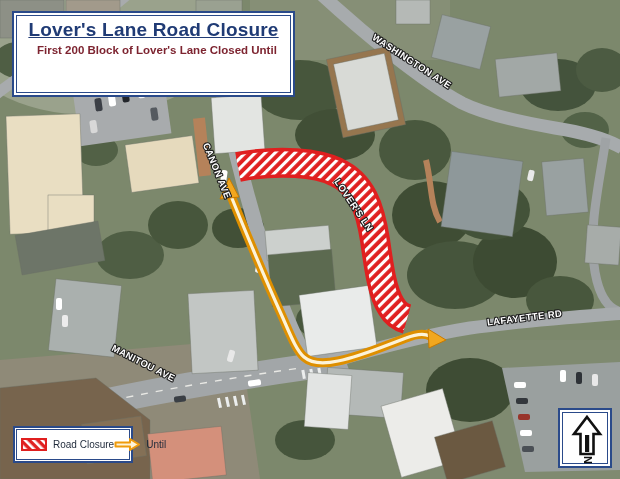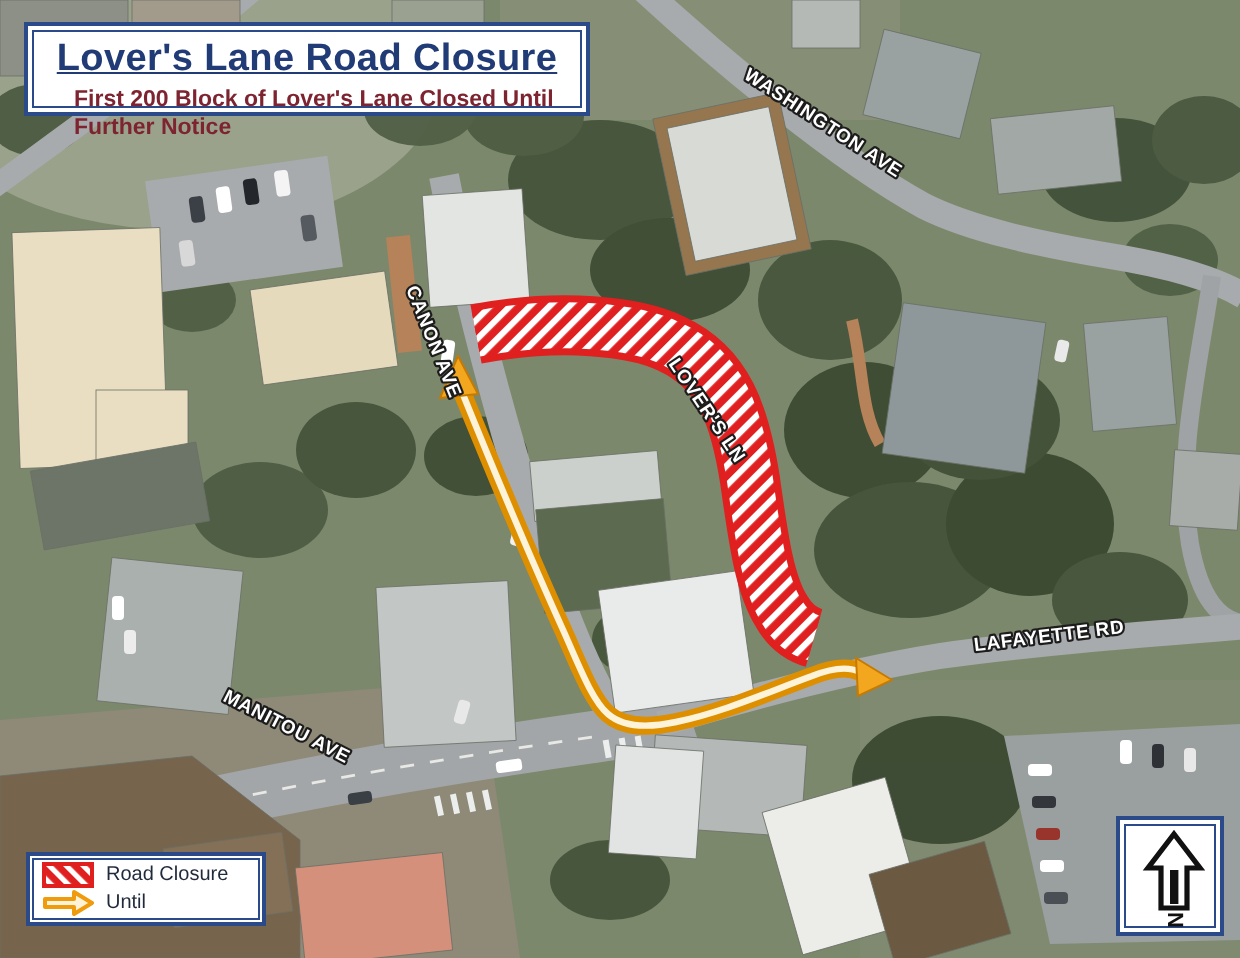--- a/index.html
+++ b/index.html
@@ -5,21 +5,21 @@
   html,body{margin:0;padding:0;background:#444;}
   .stage{
     position:relative;width:620px;height:479px;overflow:hidden;
     font-family:"Liberation Sans",sans-serif;
     box-shadow:inset 0 0 0 3px #1c3d7a;
     background:#7c886c;
   }
   .stage > svg.map{position:absolute;left:0;top:0;}
   
   .title-box{
-    position:absolute;left:12px;top:11px;width:283px;height:47px;
+    position:absolute;left:12px;top:11px;width:283px;height:86px;
     background:#fff;border:2px solid #2a4a8a;box-sizing:border-box;
   }
   .title-box .inner{
     position:absolute;inset:2px;border:1px solid #2a4a8a;
     padding:3px 6px 0 6px;
   }
   .map-title{
     margin:0;text-align:center;font-size:19px;font-weight:bold;
     color:#203b75;text-decoration:underline;letter-spacing:.2px;
     font-family:"Liberation Sans",sans-serif;
@@ -27,21 +27,21 @@
   .map-subtitle{
     margin:2px 0 0 14px;font-size:11.5px;line-height:1.25;
     color:#7d2430;font-weight:bold;width:250px;
   }
   
   .legend{
     position:absolute;left:13px;top:426px;width:120px;height:37px;
     background:#fff;border:2px solid #2a4a8a;box-sizing:border-box;
   }
   .legend .inner{position:absolute;inset:1px;border:1px solid #2a4a8a;
-    display:flex;flex-direction:column;justify-content:space-evenly;padding:1px 4px;}
+    display:flex;justify-content:space-evenly;padding:1px 4px;}
   .legend-row{display:flex;align-items:center;gap:6px;}
   .legend-label{font-size:10px;color:#1f2a3a;white-space:nowrap;}
   
   .north-box{
     position:absolute;left:558px;top:408px;width:54px;height:60px;
     background:#fff;border:2px solid #2a4a8a;box-sizing:border-box;
   }
   .north-box .inner{position:absolute;inset:2px;border:1px solid #2a4a8a;}
   
   .logo{position:absolute;left:546px;top:5px;width:64px;height:64px;}
@@ -197,21 +197,20 @@
       <text transform="translate(525,321) rotate(-7)">LAFAYETTE RD</text>
       <text transform="translate(142,366) rotate(27)">MANITOU AVE</text>
     </g>
   </svg>
 
   <div class="title-box">
     <div class="inner">
       <h1 class="map-title">Lover's Lane Road Closure</h1>
       <div class="map-subtitle">
         <span style="display:block;">First 200 Block of Lover's Lane Closed Until</span>
-        <span style="display:block;">Further Notice</span>
       </div>
     </div>
   </div>
 
 
   <div class="legend">
     <div class="inner">
       <div class="legend-row">
         <svg width="26" height="13" viewBox="0 0 26 13">
           <defs>

